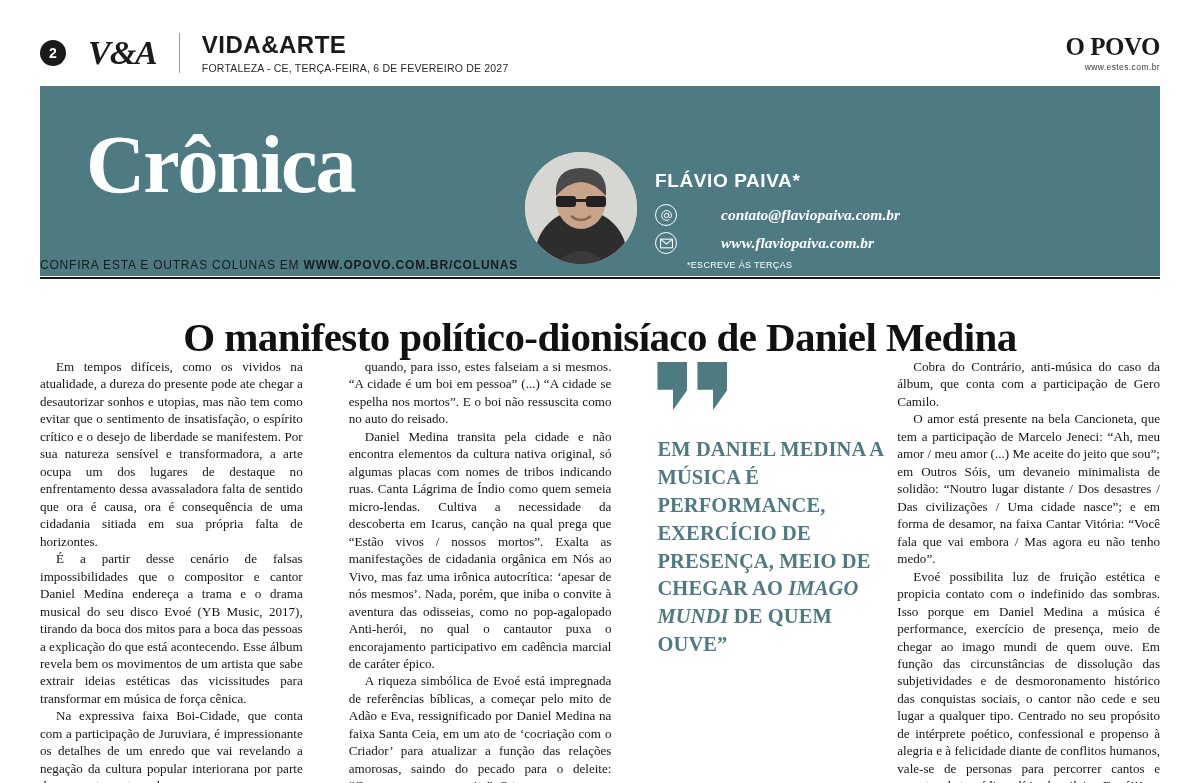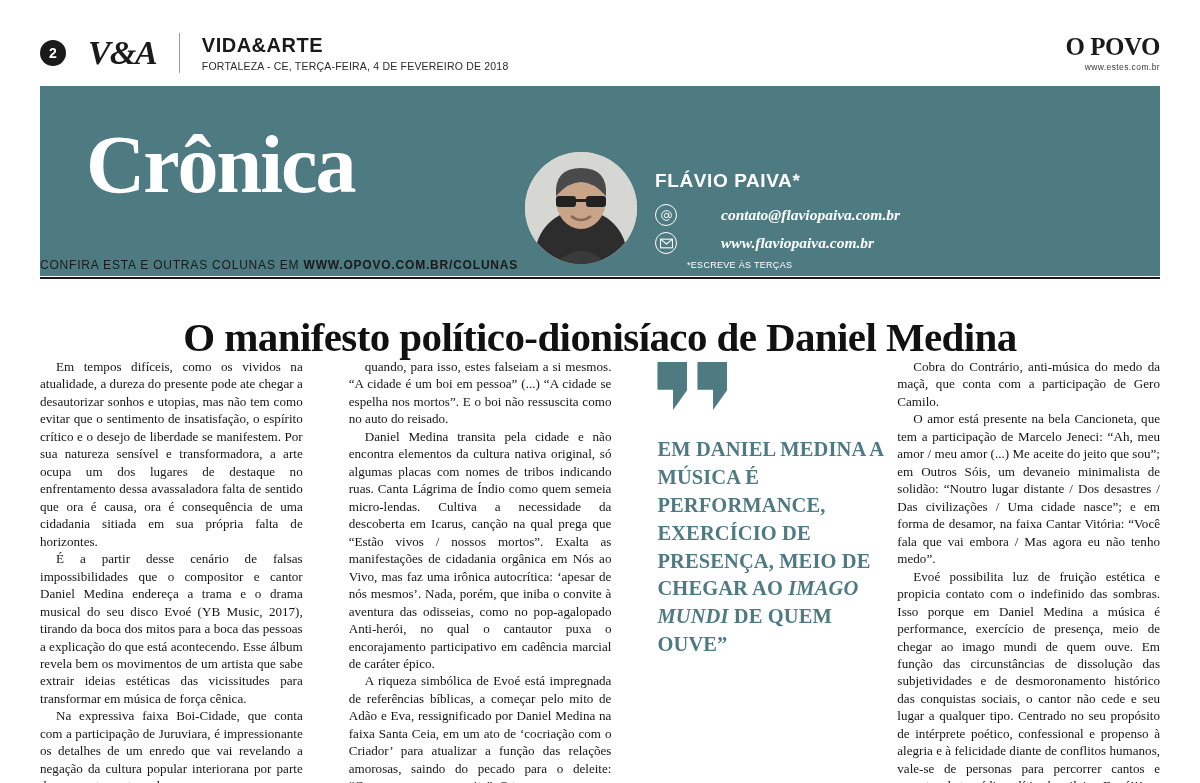--- a/index.html
+++ b/index.html
@@ -56,21 +56,21 @@
   }
   .section-block {
     padding-left: 22px;
     display: flex;
     flex-direction: column;
     justify-content: center;
   }
   .section-title {
     font-family: "Liberation Sans", sans-serif;
     font-weight: bold;
-    font-size: 20px;
+    font-size: 24px;
     letter-spacing: 0.5px;
     color: #1a1a1a;
     line-height: 1.05;
   }
   .section-sub {
     font-family: "Liberation Sans", sans-serif;
     font-size: 10.5px;
     letter-spacing: 0.2px;
     color: #2a2a2a;
     margin-top: 4px;
@@ -260,21 +260,21 @@
   .pullquote i { font-style: italic; }
 </style>
 </head>
 <body>
 
 <div class="masthead">
   <div class="page-num">2</div>
   <div class="va-logo">V&amp;A</div>
   <div class="section-block">
     <div class="section-title">VIDA&amp;ARTE</div>
-    <div class="section-sub">FORTALEZA - CE, TERÇA-FEIRA, 4 DE FEVEREIRO DE 2018</div>
+    <div class="section-sub">FORTALEZA - CE, TERÇA-FEIRA, 6 DE FEVEREIRO DE 2027</div>
   </div>
   <div class="brand">
     <div class="brand-name">O POVO</div>
     <div class="brand-url">www.estes.com.br</div>
   </div>
 </div>
 
 <div class="banner">
   <div class="banner-title">Crônica</div>
 
@@ -343,18 +343,18 @@
     <div class="quote-mark">
       <span></span>
         <span></span>
     </div>
     <div class="pullquote">
       <span>EM DANIEL MEDINA A MÚSICA É PERFORMANCE, EXERCÍCIO DE PRESENÇA, MEIO DE CHEGAR AO </span><i>IMAGO MUNDI</i><span> DE QUEM OUVE”</span>
     </div>
   </div>
 
   <div class="col">
-    <p>Cobra do Contrário, anti-música do medo da maçã, que conta com a participação de Gero Camilo.</p>
+    <p>Cobra do Contrário, anti-música do caso da álbum, que conta com a participação de Gero Camilo.</p>
     <p>O amor está presente na bela Cancioneta, que tem a participação de Marcelo Jeneci: “Ah, meu amor / meu amor (...) Me aceite do jeito que sou”; em Outros Sóis, um devaneio minimalista de solidão: “Noutro lugar distante / Dos desastres / Das civilizações / Uma cidade nasce”; e em forma de desamor, na faixa Cantar Vitória: “Você fala que vai embora / Mas agora eu não tenho medo”.</p>
     <p>Evoé possibilita luz de fruição estética e propicia contato com o indefinido das sombras. Isso porque em Daniel Medina a música é performance, exercício de presença, meio de chegar ao imago mundi de quem ouve. Em função das circunstâncias de dissolução das subjetividades e de desmoronamento histórico das conquistas sociais, o cantor não cede e seu lugar a qualquer tipo. Centrado no seu propósito de intérprete poético, confessional e propenso à alegria e à felicidade diante de conflitos humanos, vale-se de personas para percorrer cantos e recantos da tragédia política brasileira. Evoé!!!</p>
   </div>
 
 </div>
 
 </body></html>

